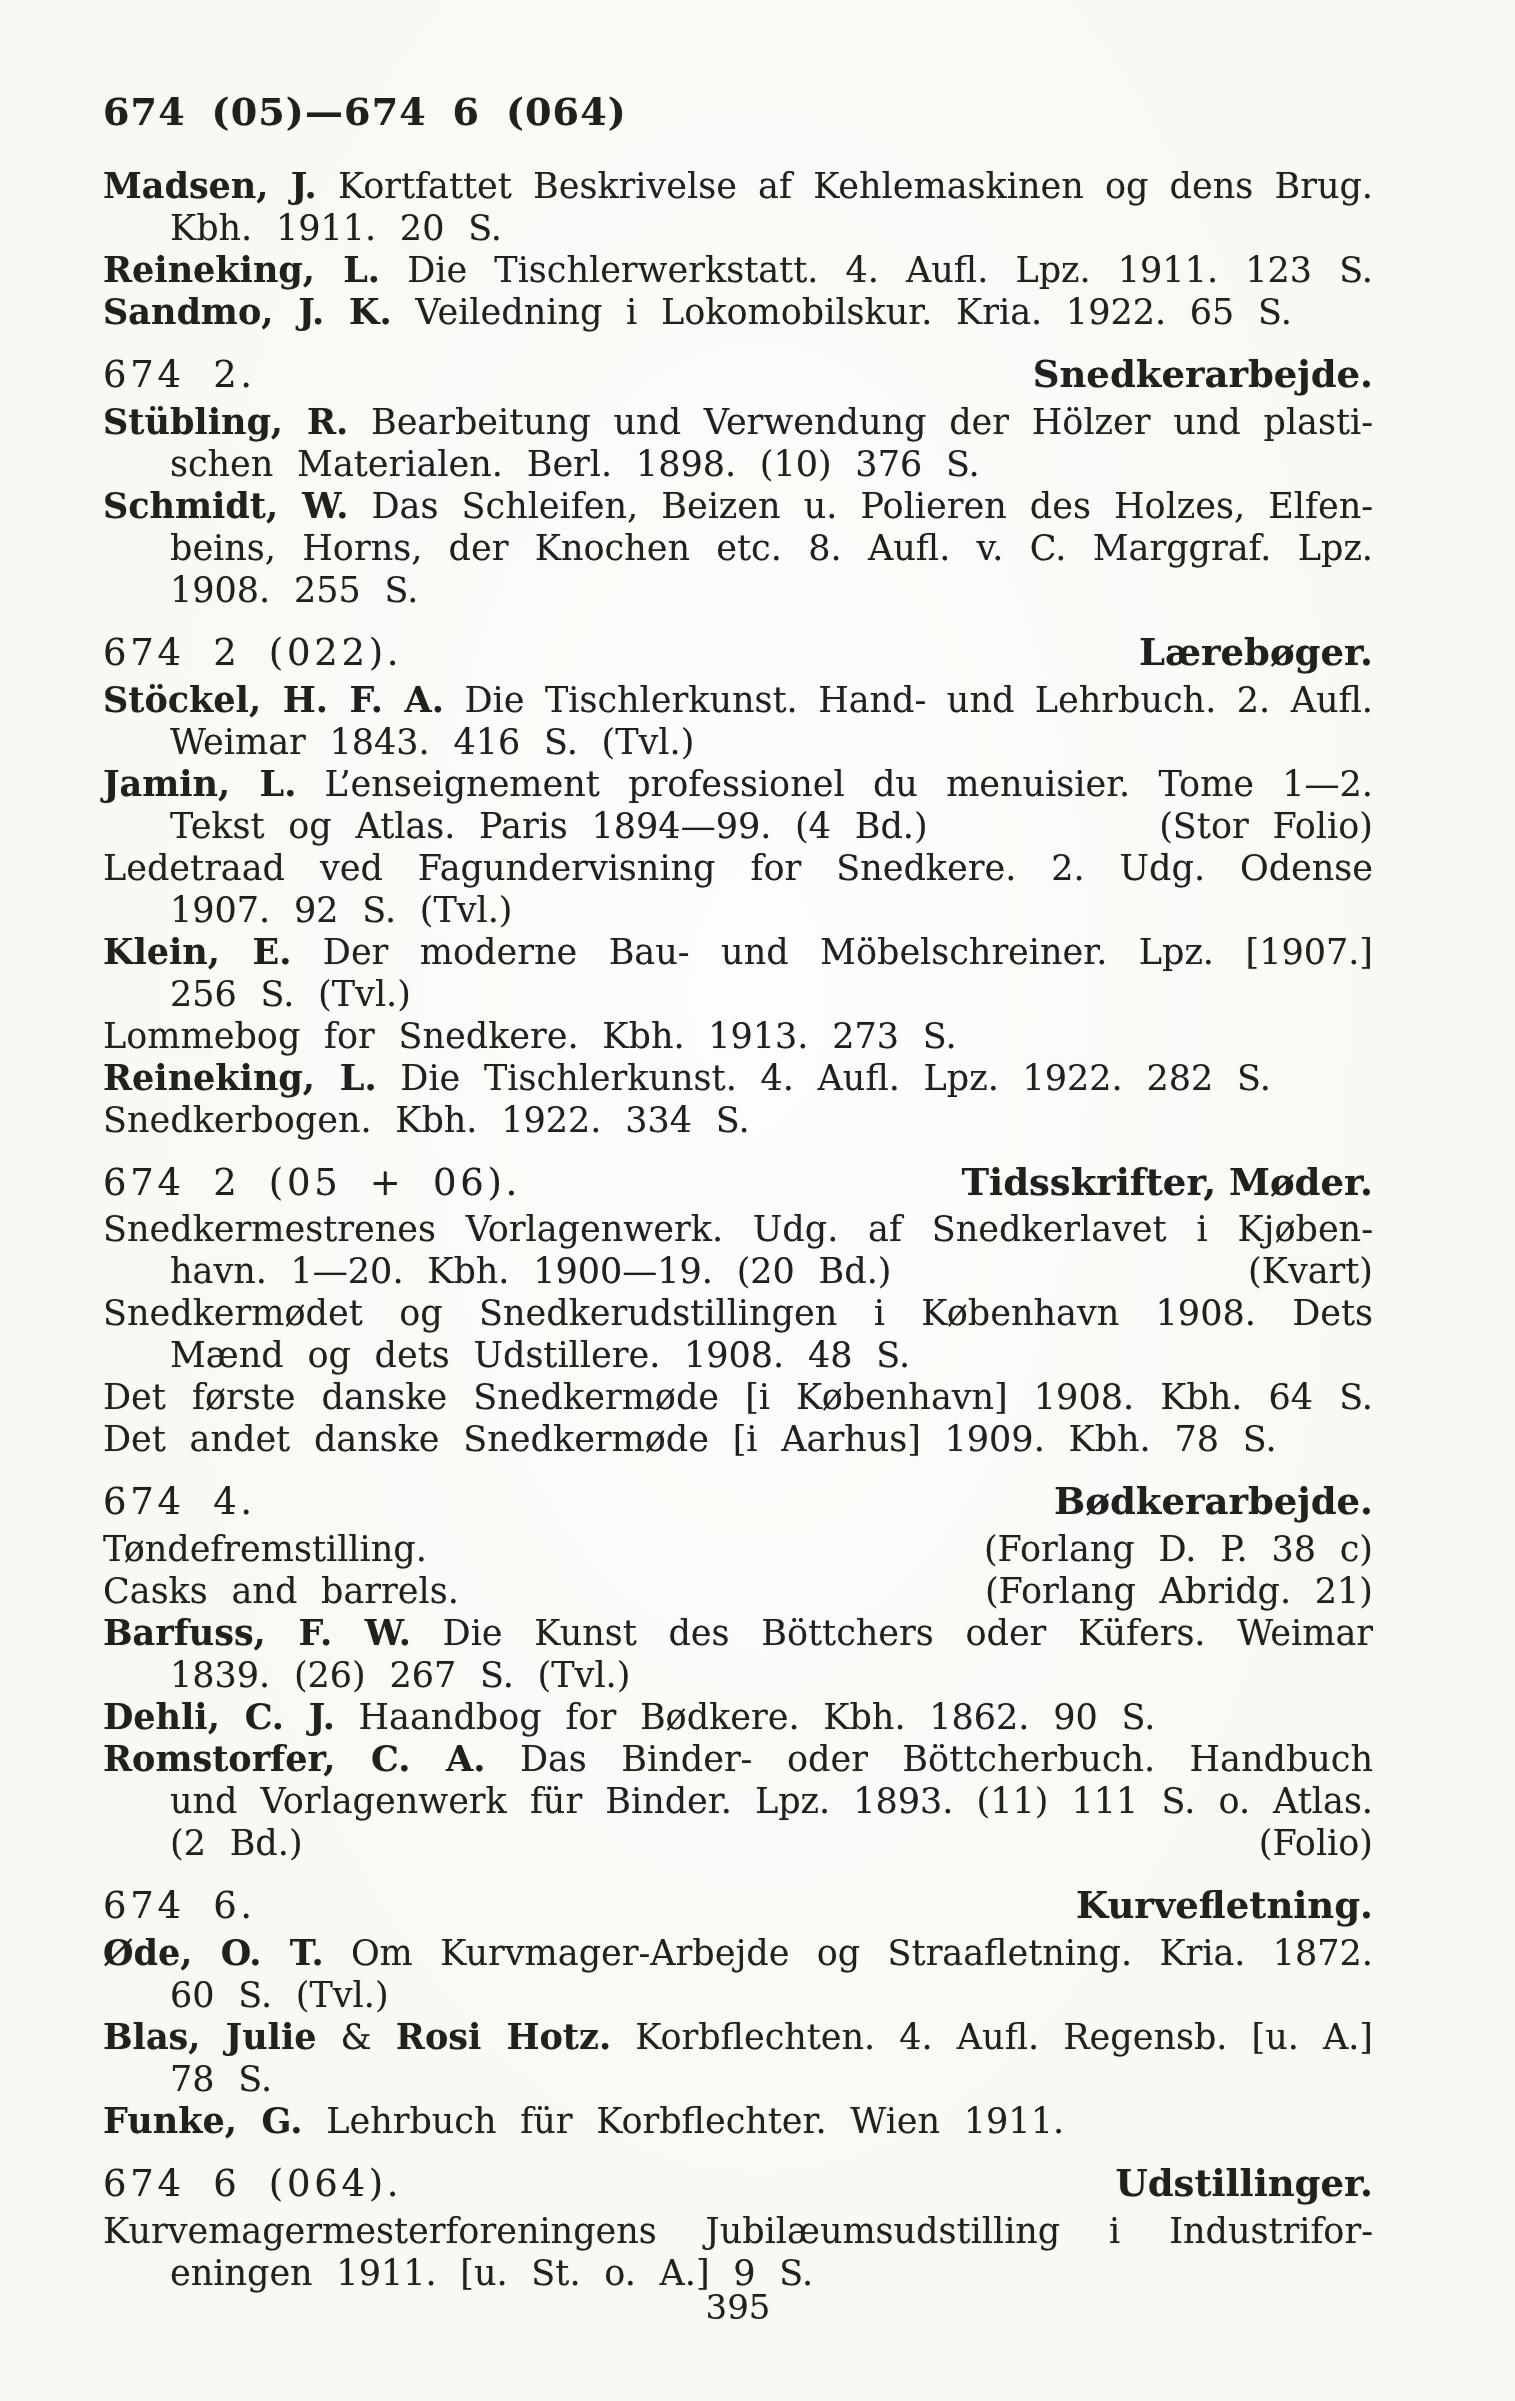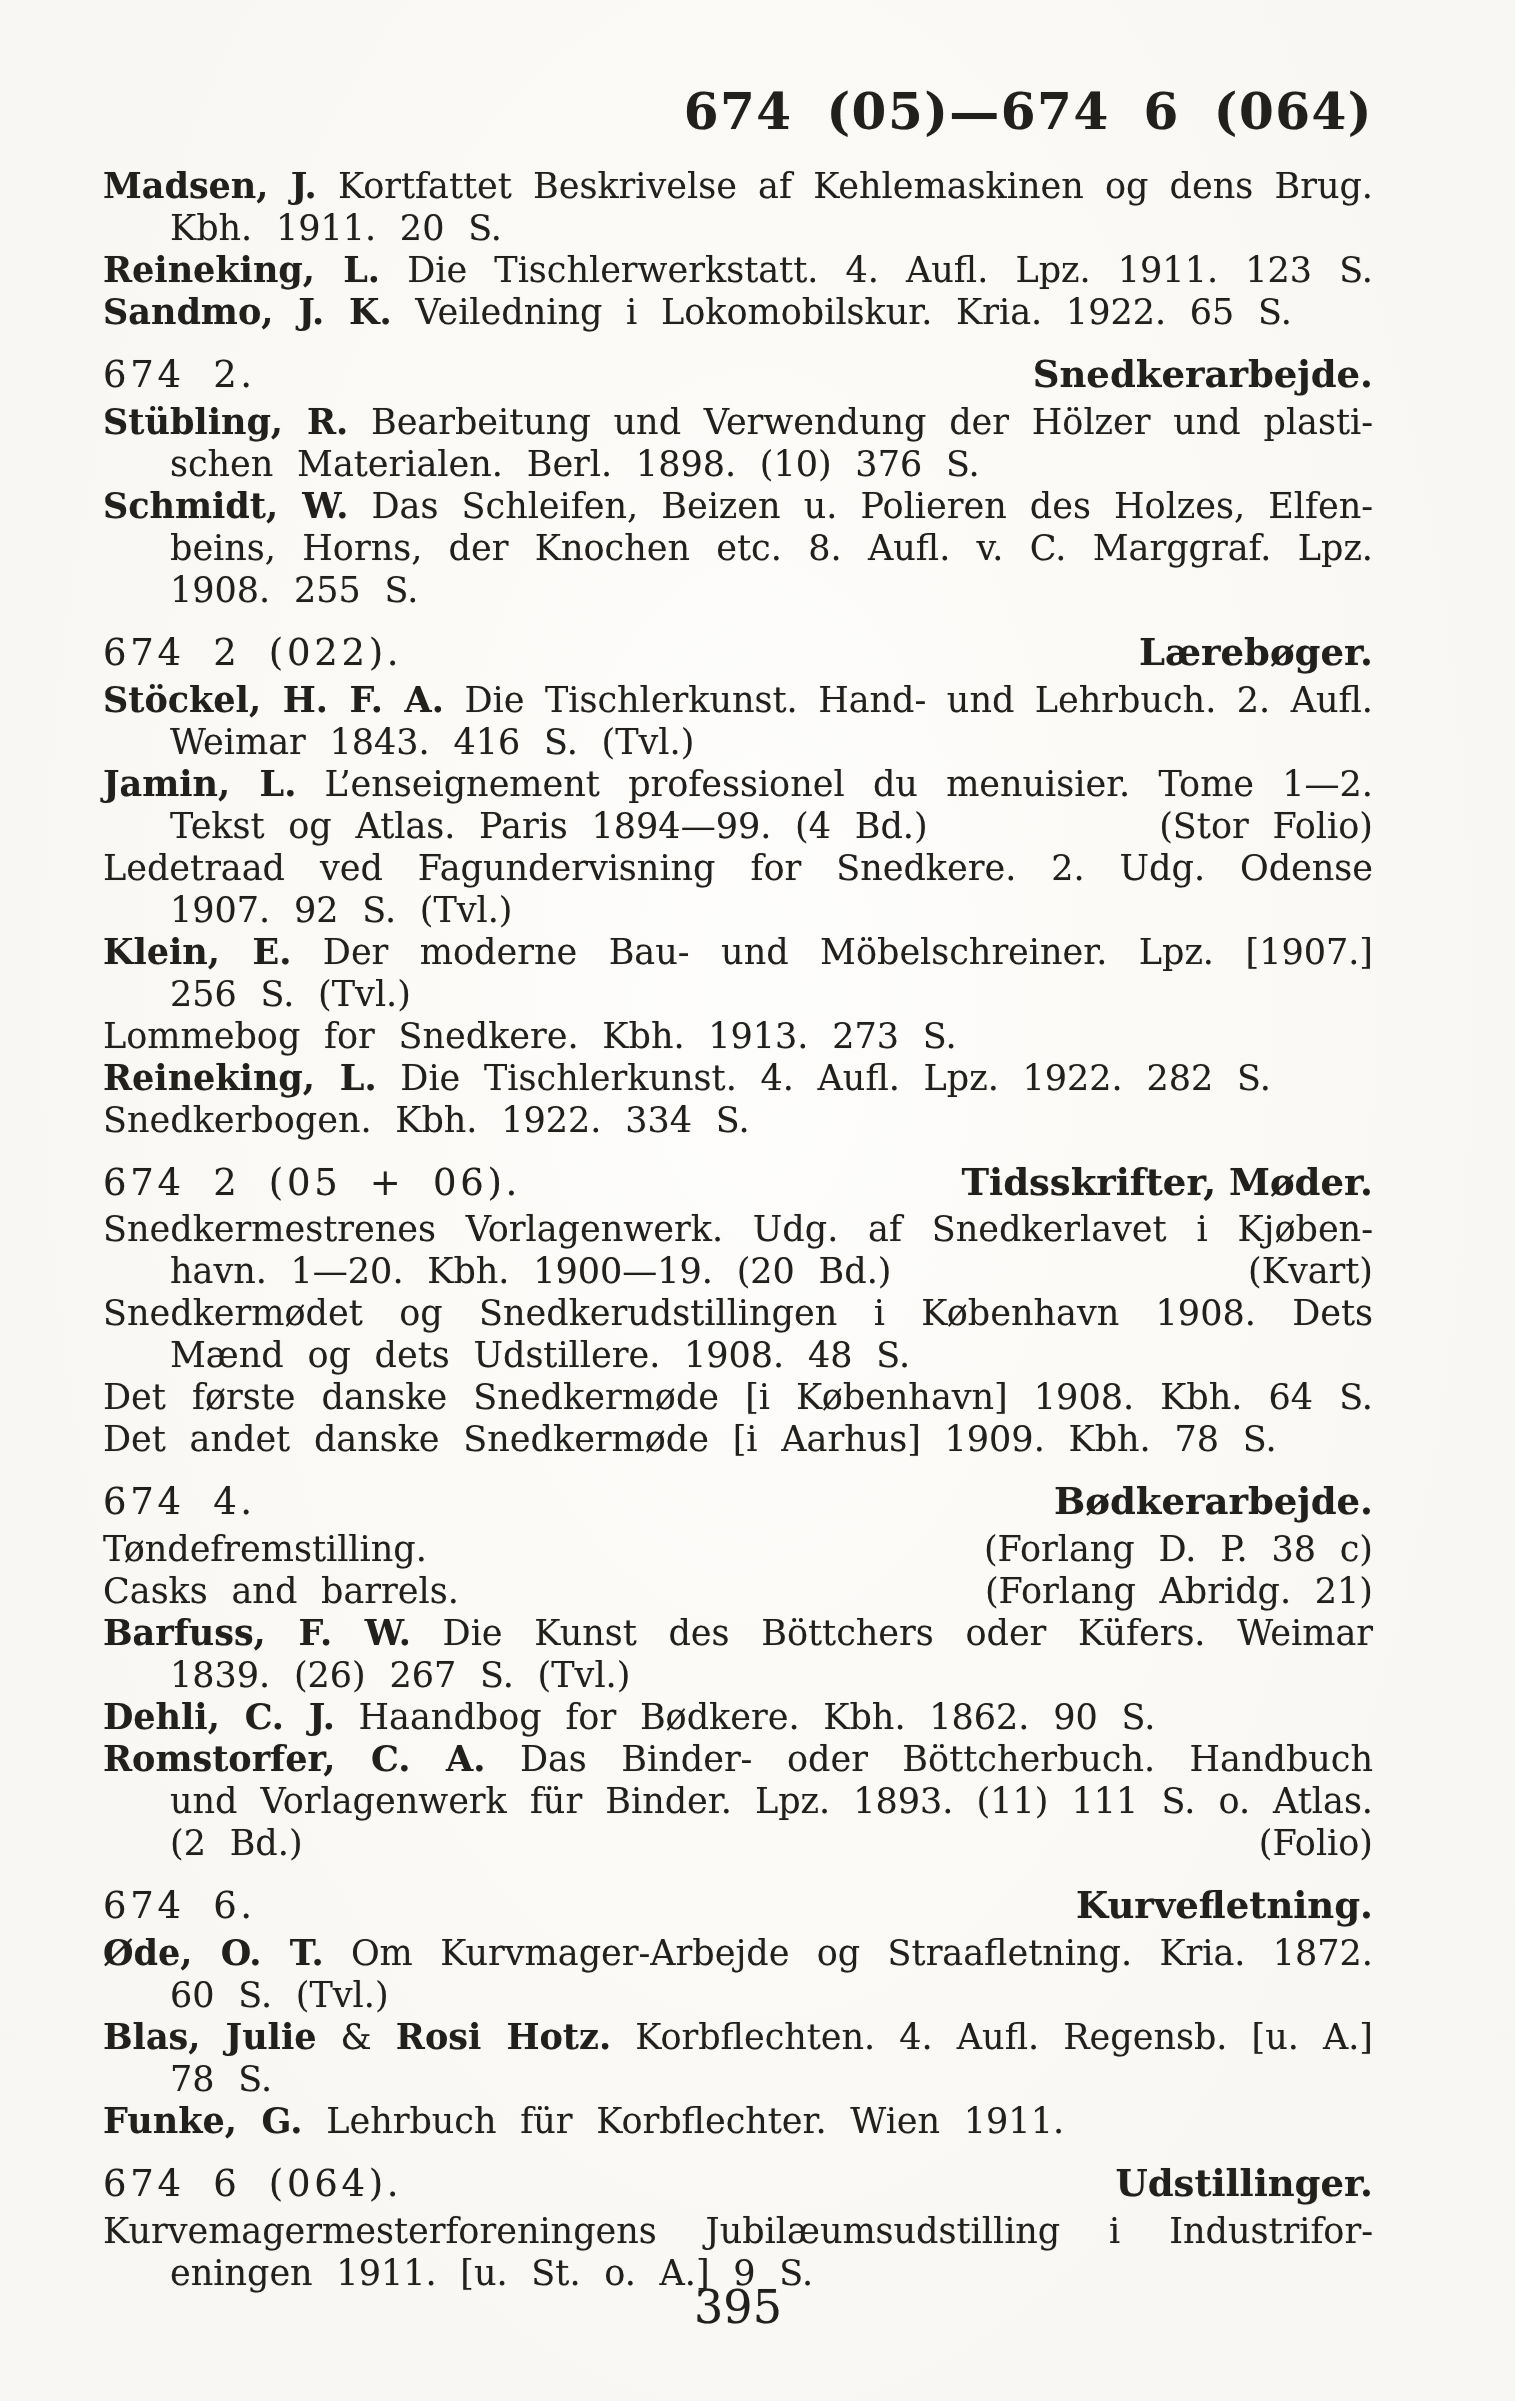--- a/index.html
+++ b/index.html
@@ -21,23 +21,22 @@
     text-shadow: 0 0 1px rgba(40, 38, 34, 0.30);
   }
   .content {
     position: absolute;
     left: 103px;
     top: 91px;
     width: 1270px;
   }
   .range-header {
     font-weight: bold;
-    font-size: 50px;
+    font-size: 38px;
     line-height: 42px;
-    text-align: right;
     letter-spacing: 0.03em;
     word-spacing: 0.30em;
     margin-bottom: 32px;
   }
   .section { margin-top: 20px; }
   .section.no-gap { margin-top: 0; }
   .code-row {
     display: flex;
     justify-content: space-between;
     align-items: baseline;
@@ -70,21 +69,21 @@
     justify-content: space-between;
     align-items: flex-start;
   }
   .line .seg-bold { font-weight: bold; text-align: right; }
   .pagenum-row {
     position: absolute;
     top: 2286px;
     left: 103px;
     width: 1270px;
     text-align: center;
-    font-size: 46px;
+    font-size: 34px;
     line-height: 42px;
   }
 </style>
 </head>
 <body>
 
 <div class="page">
   <div class="content">
     <div class="range-header">674 (05)—674 6 (064)</div>
     <div>

